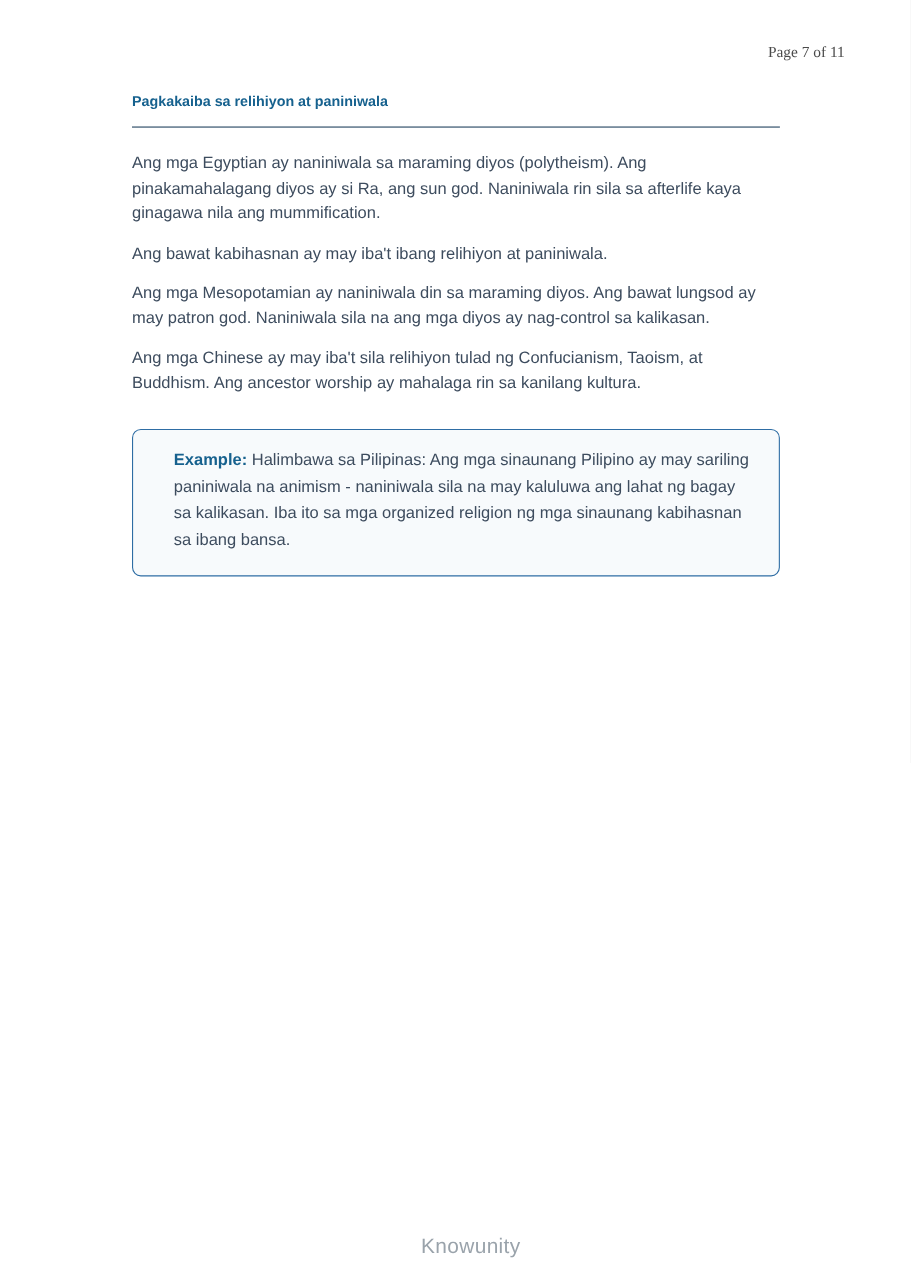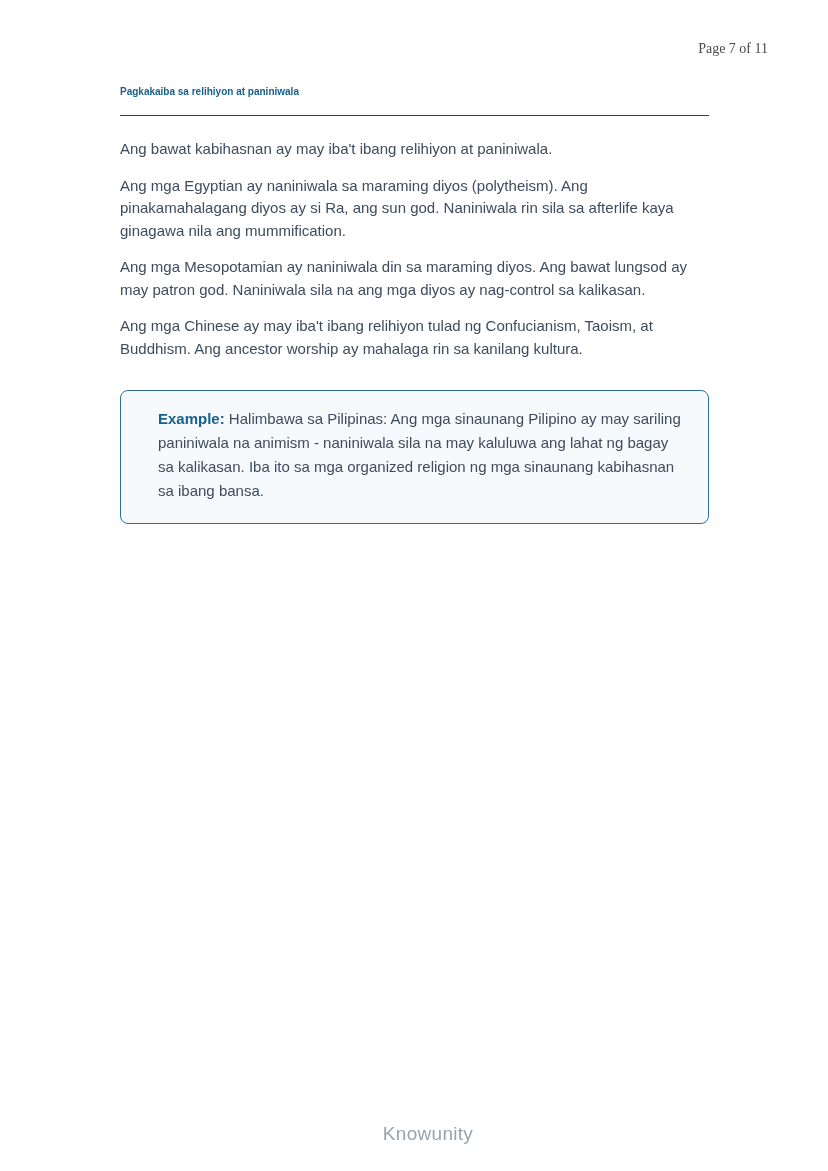--- a/index.html
+++ b/index.html
@@ -39,21 +39,21 @@
     width:589px;
   }
   .content p{
     font-size:15px;
     line-height:22.5px;
     margin:0 0 14px 0;
     color:var(--body-text);
   }
   .section-heading{
     margin-top:27px;
-    font-size:10px;
+    font-size:13px;
     font-weight:bold;
     color:var(--heading);
     line-height:20px;
   }
   .heading-divider{
     border:none;
     border-top:1.5px solid var(--divider);
     margin:13px 0 22px 0;
   }
   .para{
@@ -97,27 +97,27 @@
 
   <div class="page-number">Page 7 of 11</div>
 
   <div class="content">
 
 
     <h2 class="section-heading">Pagkakaiba sa relihiyon at paniniwala</h2>
 
     <hr class="heading-divider">
 
+    <p class="para">Ang mga Egyptian ay naniniwala sa maraming diyos (polytheism). Ang pinakamahalagang diyos ay si Ra, ang sun god. Naniniwala rin sila sa afterlife kaya ginagawa nila ang mummification.</p>
+
     <p class="para">Ang bawat kabihasnan ay may iba't ibang relihiyon at paniniwala.</p>
-
-    <p class="para">Ang mga Egyptian ay naniniwala sa maraming diyos (polytheism). Ang pinakamahalagang diyos ay si Ra, ang sun god. Naniniwala rin sila sa afterlife kaya ginagawa nila ang mummification.</p>
 
     <p class="para">Ang mga Mesopotamian ay naniniwala din sa maraming diyos. Ang bawat lungsod ay may patron god. Naniniwala sila na ang mga diyos ay nag-control sa kalikasan.</p>
 
-    <p class="para">Ang mga Chinese ay may iba't ibang relihiyon tulad ng Confucianism, Taoism, at Buddhism. Ang ancestor worship ay mahalaga rin sa kanilang kultura.</p>
+    <p class="para">Ang mga Chinese ay may iba't sila relihiyon tulad ng Confucianism, Taoism, at Buddhism. Ang ancestor worship ay mahalaga rin sa kanilang kultura.</p>
 
 
     <div class="example-box">
       <p>
         <span class="example-label">Example:</span><span> Halimbawa sa Pilipinas: Ang mga sinaunang Pilipino ay may sariling paniniwala na animism - naniniwala sila na may kaluluwa ang lahat ng bagay sa kalikasan. Iba ito sa mga organized religion ng mga sinaunang kabihasnan sa ibang bansa.</span>
       </p>
     </div>
 
   </div>
 

